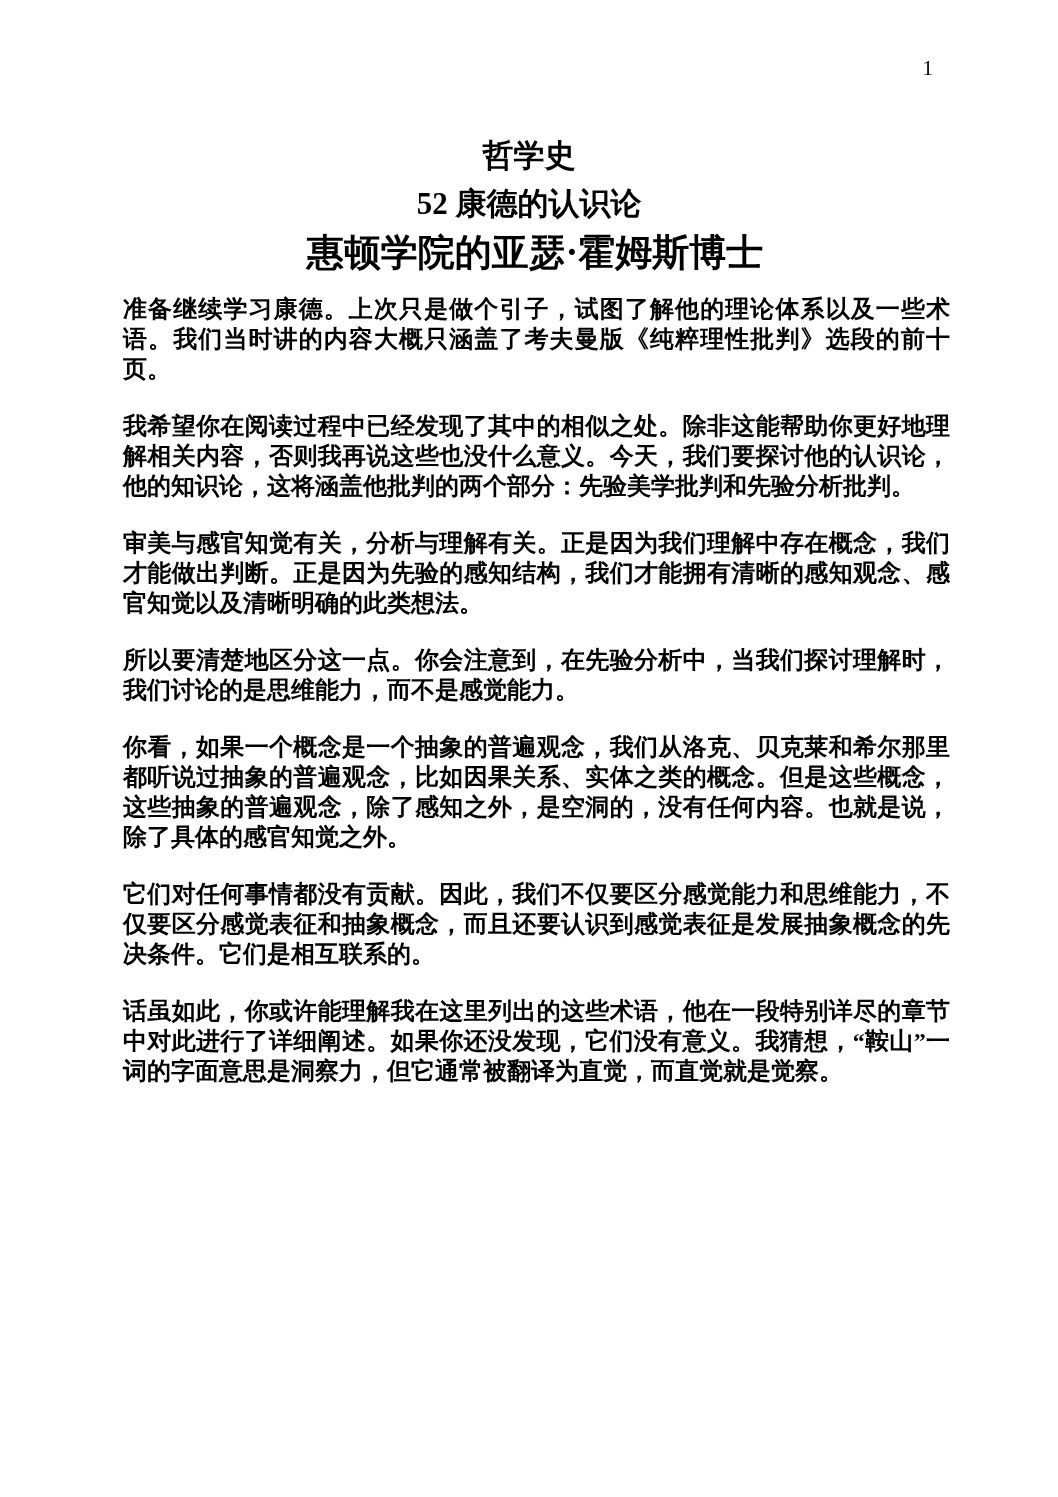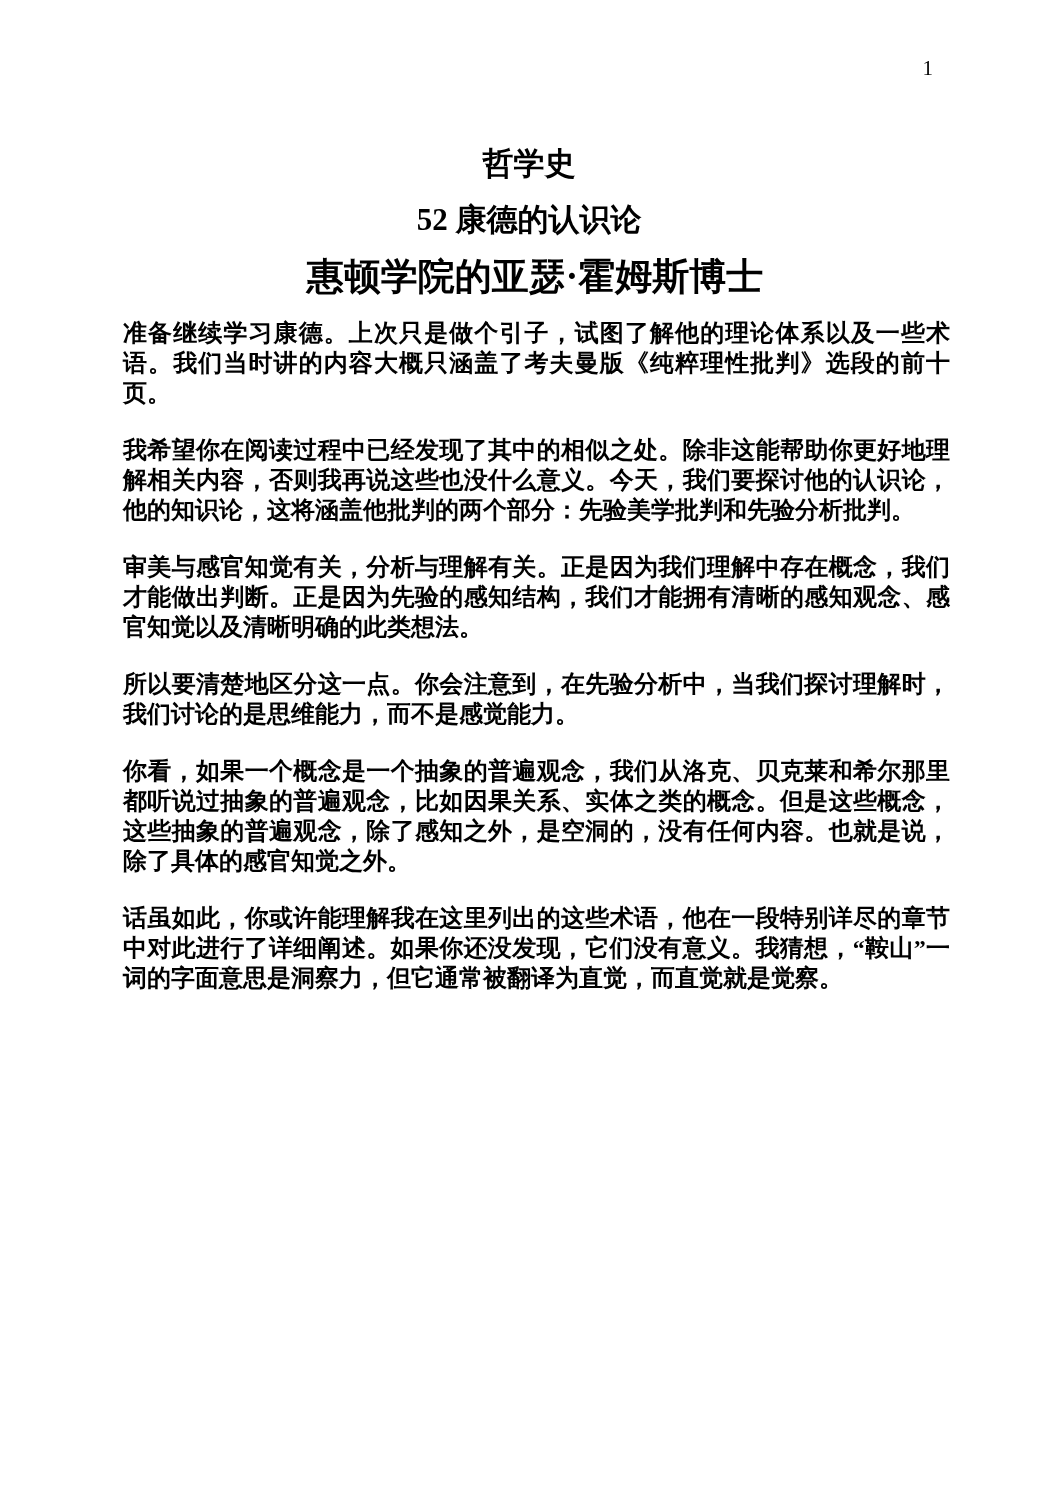--- a/index.html
+++ b/index.html
@@ -26,21 +26,21 @@
     line-height: 24px;
     color: #000000;
   }
   .title-block {
     margin: 0;
     padding-top: 130px;
     text-align: center;
     font-weight: bold;
   }
   .title-line {
-    margin: 12px;
+    margin: 4px;
     font-weight: bold;
     color: #000000;
   }
   .title-line-1 {
     font-size: 31px;
     line-height: 44px;
   }
   .title-line-2 {
     font-size: 31px;
     line-height: 44px;
@@ -77,16 +77,17 @@
     <h2 class="title-line title-line-2">52 康德的认识论</h2>
     <h2 class="title-line title-line-3">惠顿学院的亚瑟·霍姆斯博士</h2>
   </header>
 
   <main class="content">
     <p>准备继续学习康德。上次只是做个引子，试图了解他的理论体系以及一些术语。我们当时讲的内容大概只涵盖了考夫曼版《纯粹理性批判》选段的前十页。</p>
     <p>我希望你在阅读过程中已经发现了其中的相似之处。除非这能帮助你更好地理解相关内容，否则我再说这些也没什么意义。今天，我们要探讨他的认识论，他的知识论，这将涵盖他批判的两个部分：先验美学批判和先验分析批判。</p>
     <p>审美与感官知觉有关，分析与理解有关。正是因为我们理解中存在概念，我们才能做出判断。正是因为先验的感知结构，我们才能拥有清晰的感知观念、感官知觉以及清晰明确的此类想法。</p>
     <p>所以要清楚地区分这一点。你会注意到，在先验分析中，当我们探讨理解时，我们讨论的是思维能力，而不是感觉能力。</p>
     <p>你看，如果一个概念是一个抽象的普遍观念，我们从洛克、贝克莱和希尔那里都听说过抽象的普遍观念，比如因果关系、实体之类的概念。但是这些概念，这些抽象的普遍观念，除了感知之外，是空洞的，没有任何内容。也就是说，除了具体的感官知觉之外。</p>
+    <p>它们对任何事情都没有贡献。因此，我们不仅要区分感觉能力和思维能力，不仅要区分感觉表征和抽象概念，而且还要认识到感觉表征是发展抽象概念的先决条件。它们是相互联系的。</p>
     <p>话虽如此，你或许能理解我在这里列出的这些术语，他在一段特别详尽的章节中对此进行了详细阐述。如果你还没发现，它们没有意义。我猜想，“鞍山”一词的字面意思是洞察力，但它通常被翻译为直觉，而直觉就是觉察。</p>
   </main>
 
 </div>
 
 </body></html>

